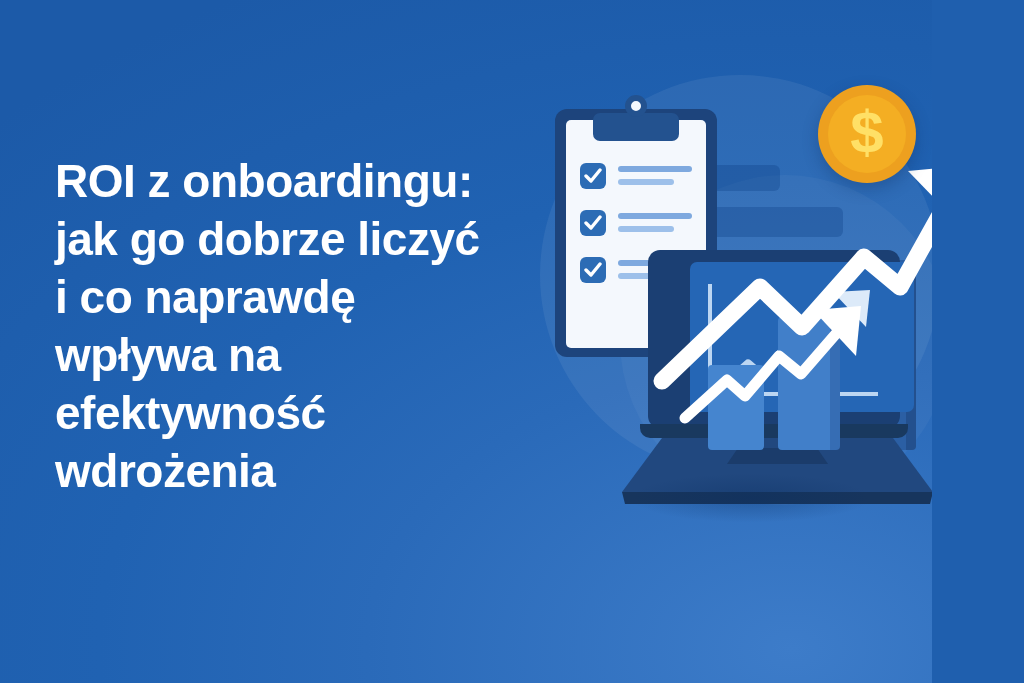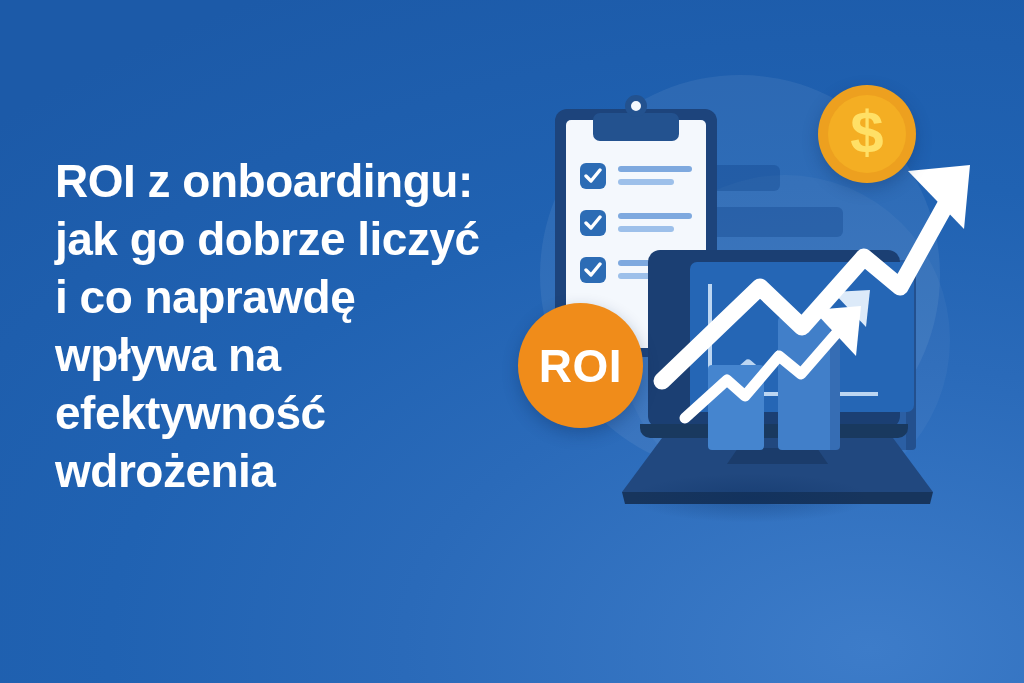--- a/index.html
+++ b/index.html
@@ -5,21 +5,21 @@
   html, body {
     margin: 0;
     padding: 0;
     background: #1f5fae;
   }
   body {
     font-family: "Liberation Sans", sans-serif;
   }
   #banner {
     position: relative;
-    width: 1024px;
+    width: 932px;
     height: 683px;
     overflow: hidden;
     background: radial-gradient(120% 110% at 85% 95%, #3d7cc9 0%, #2a6ab9 38%, #2062b2 62%, #1c5aa8 100%);
   }
   
   #headline {
     position: absolute;
     left: 55px;
     top: 152px;
     width: 500px;
@@ -307,23 +307,20 @@
       <path d="M138 40 L186 36 L181 86 Z" fill="#ffffff"></path>
     </svg>
 
     <svg class="layer" id="big-arrow" width="330" height="260" viewBox="0 0 330 260">
       <path d="M12 246 L110 152 L152 192 L214 122 L250 152 L300 62" fill="none" stroke="#ffffff" stroke-width="17" stroke-linecap="round" stroke-linejoin="round"></path>
       <path d="M258 36 L320 30 L314 94 Z" fill="#ffffff"></path>
     </svg>
 
     <div class="layer" id="laptop-shadow"></div>
 
-    <div class="layer" id="roi-badge">
-      <span id="roi-label">ROI</span>
-    </div>
 
     <div class="layer" id="coin">
       <div id="coin-inner">
         <span id="coin-symbol">$</span>
       </div>
     </div>
 
   </div>
 </div>
 

